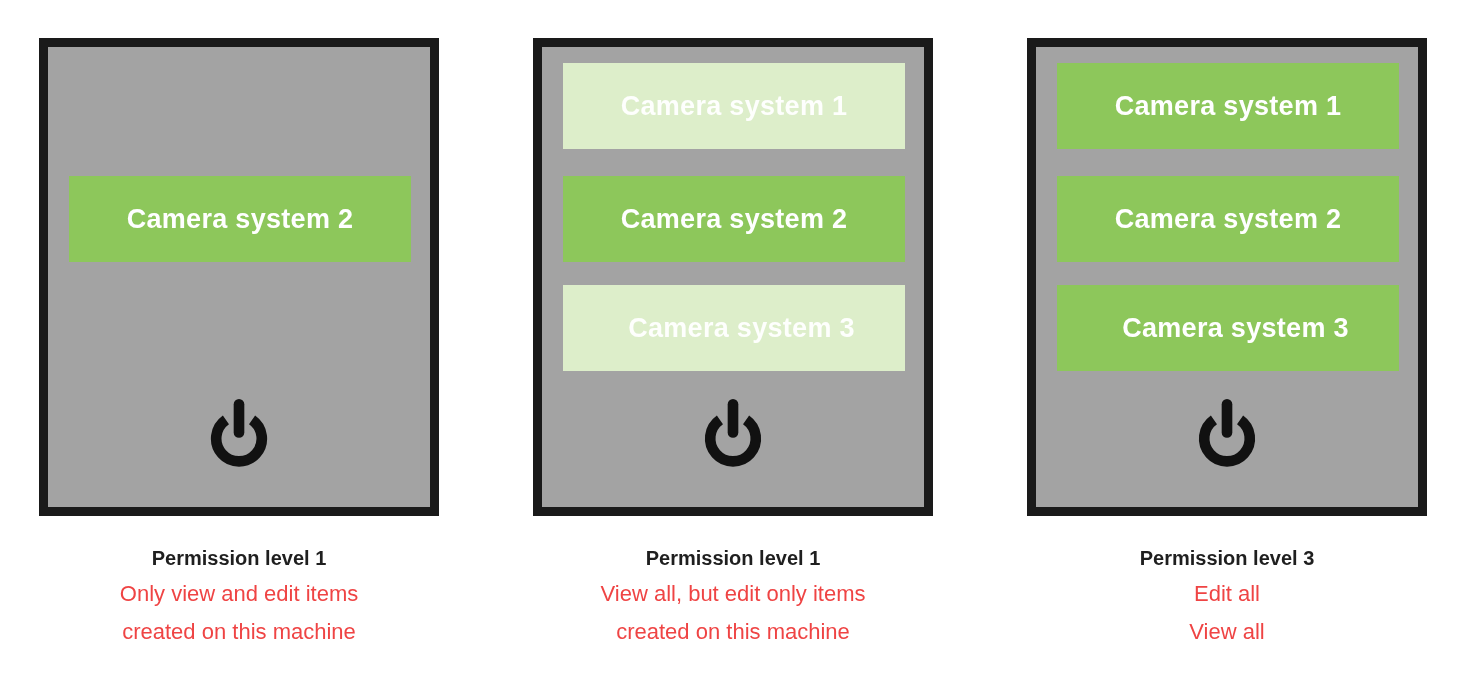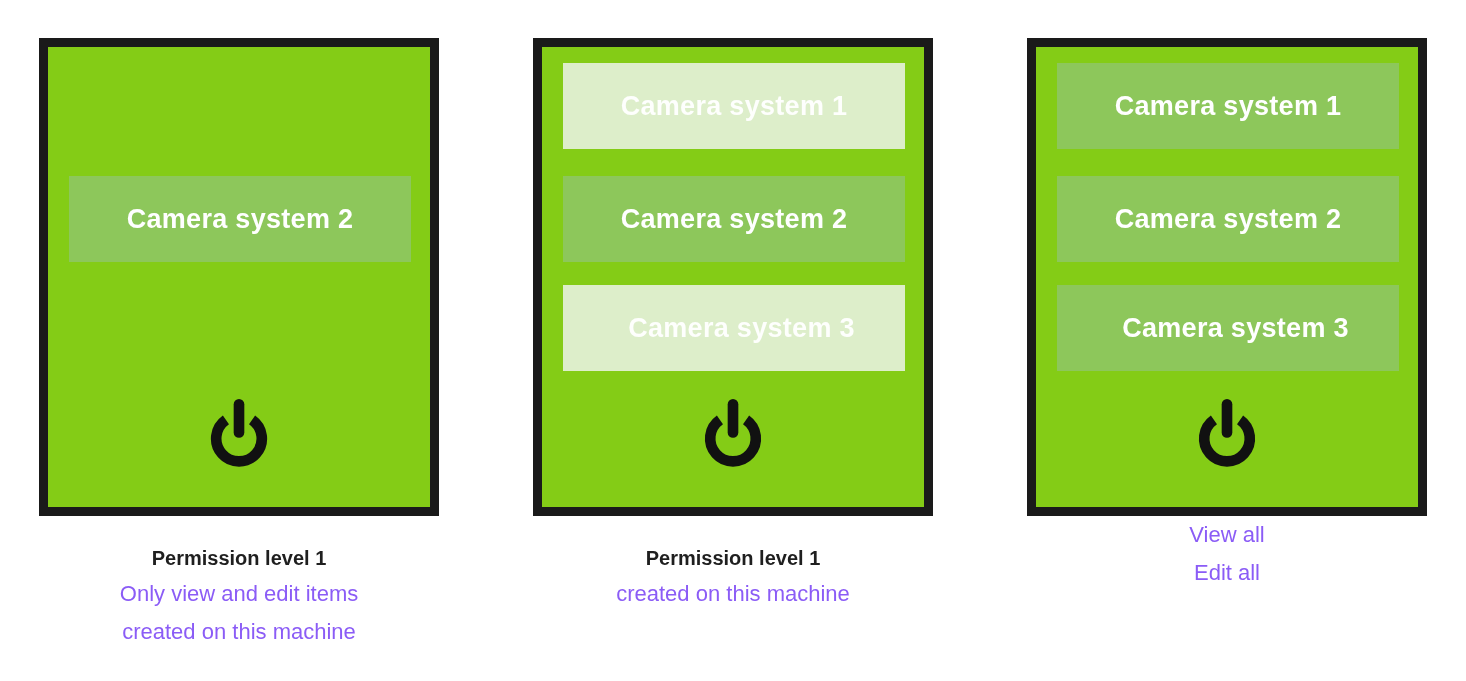--- a/index.html
+++ b/index.html
@@ -23,21 +23,21 @@
   }
   .column {
     width: 400px;
     flex: 0 0 auto;
   }
   .machine-panel {
     box-sizing: border-box;
     width: 400px;
     height: 478px;
     border: 9px solid #1a1a1a;
-    background: #84cc16;
+    background: #a3a3a3;
     position: relative;
     text-align: center;
   }
   .cam-button {
     position: absolute;
     left: 21px;
     right: 19px;
     height: 86px;
     display: flex;
     align-items: center;
@@ -66,21 +66,21 @@
   .caption-title {
     margin-top: 25px;
     font-size: 20px;
     font-weight: 700;
     line-height: 34px;
     color: #1f1f1f;
   }
   .caption-line {
     font-size: 22px;
     line-height: 38px;
-    color: #8b5cf6;
+    color: #ef4444;
   }
 </style>
 </head>
 <body>
 
 <div class="canvas">
   <div class="diagram">
 
     <div class="column">
       <div class="machine-panel">
@@ -106,36 +106,38 @@
         <div class="cam-button inactive row3">Camera system 3</div>
         <span class="power-wrap">
           <svg width="76" height="80" viewBox="0 0 100 104">
             <path d="M 67.2 33.4 A 30 30 0 1 1 32.8 33.4" fill="none" stroke="#111111" stroke-width="14"></path>
             <line x1="50" y1="13" x2="50" y2="50" stroke="#111111" stroke-width="14" stroke-linecap="round"></line>
           </svg>
         </span>
       </div>
       <div class="caption">
         <div class="caption-title">Permission level 1</div>
+        <div class="caption-line">View all, but edit only items</div>
         <div class="caption-line">created on this machine</div>
       </div>
     </div>
 
     <div class="column">
       <div class="machine-panel">
         <div class="cam-button active row1">Camera system 1</div>
         <div class="cam-button active row2">Camera system 2</div>
         <div class="cam-button active row3">Camera system 3</div>
         <span class="power-wrap">
           <svg width="76" height="80" viewBox="0 0 100 104">
             <path d="M 67.2 33.4 A 30 30 0 1 1 32.8 33.4" fill="none" stroke="#111111" stroke-width="14"></path>
             <line x1="50" y1="13" x2="50" y2="50" stroke="#111111" stroke-width="14" stroke-linecap="round"></line>
           </svg>
         </span>
       </div>
       <div class="caption">
+        <div class="caption-title">Permission level 3</div>
+        <div class="caption-line">Edit all</div>
         <div class="caption-line">View all</div>
-        <div class="caption-line">Edit all</div>
       </div>
     </div>
 
   </div>
 </div>
 
 </body></html>

